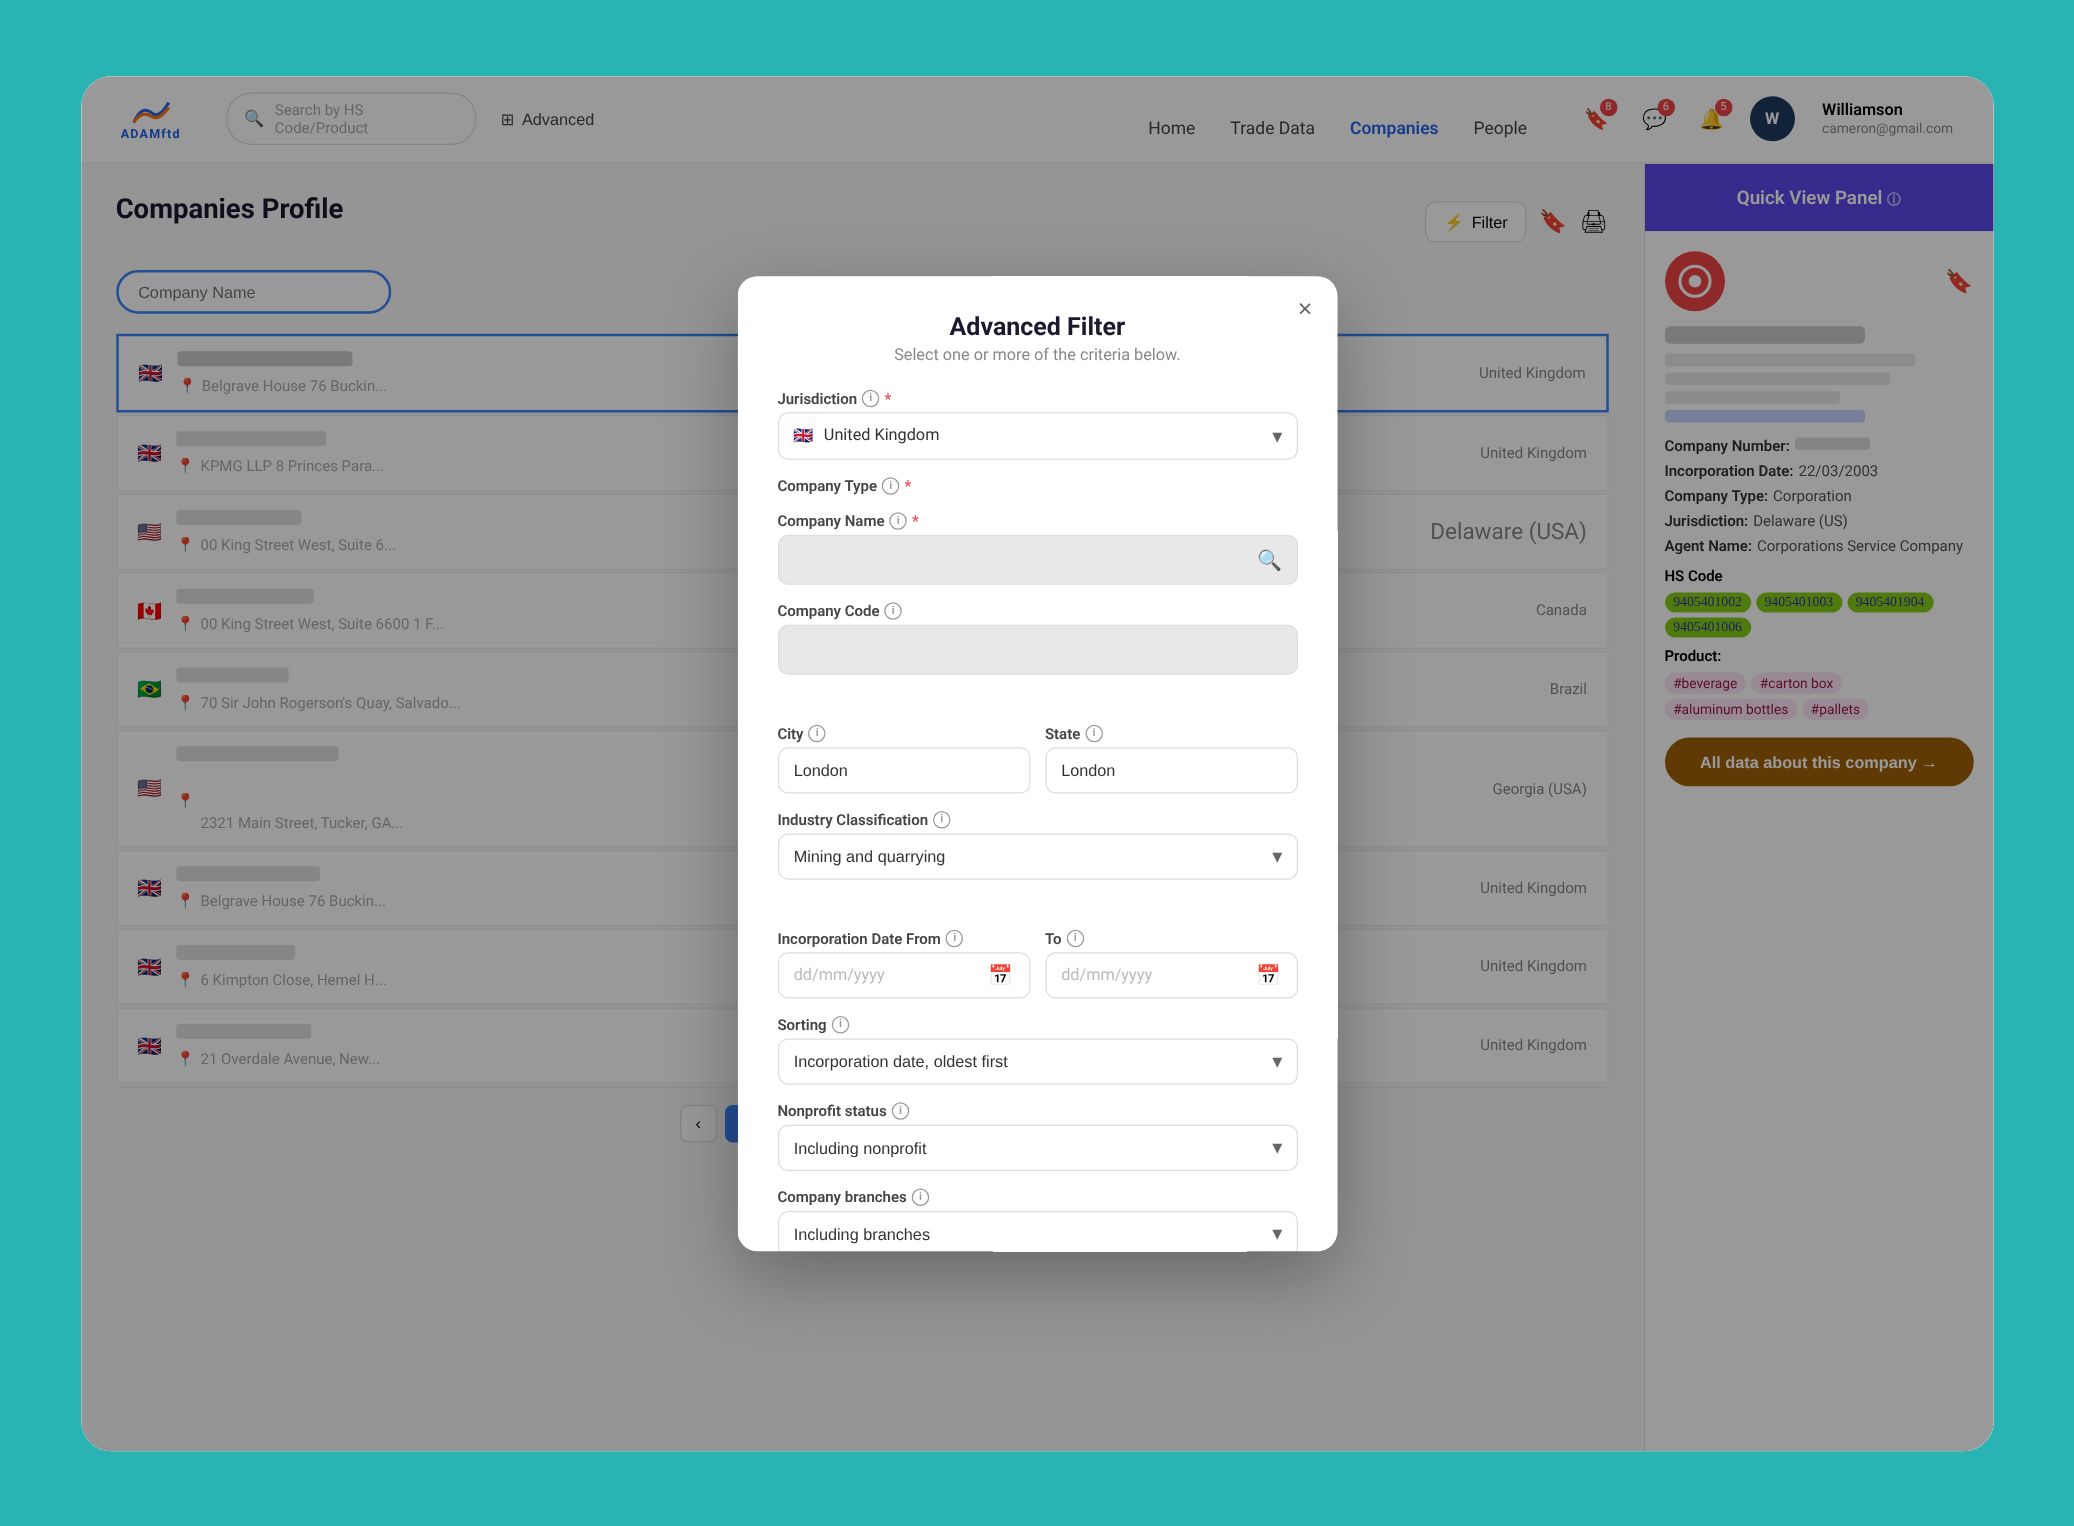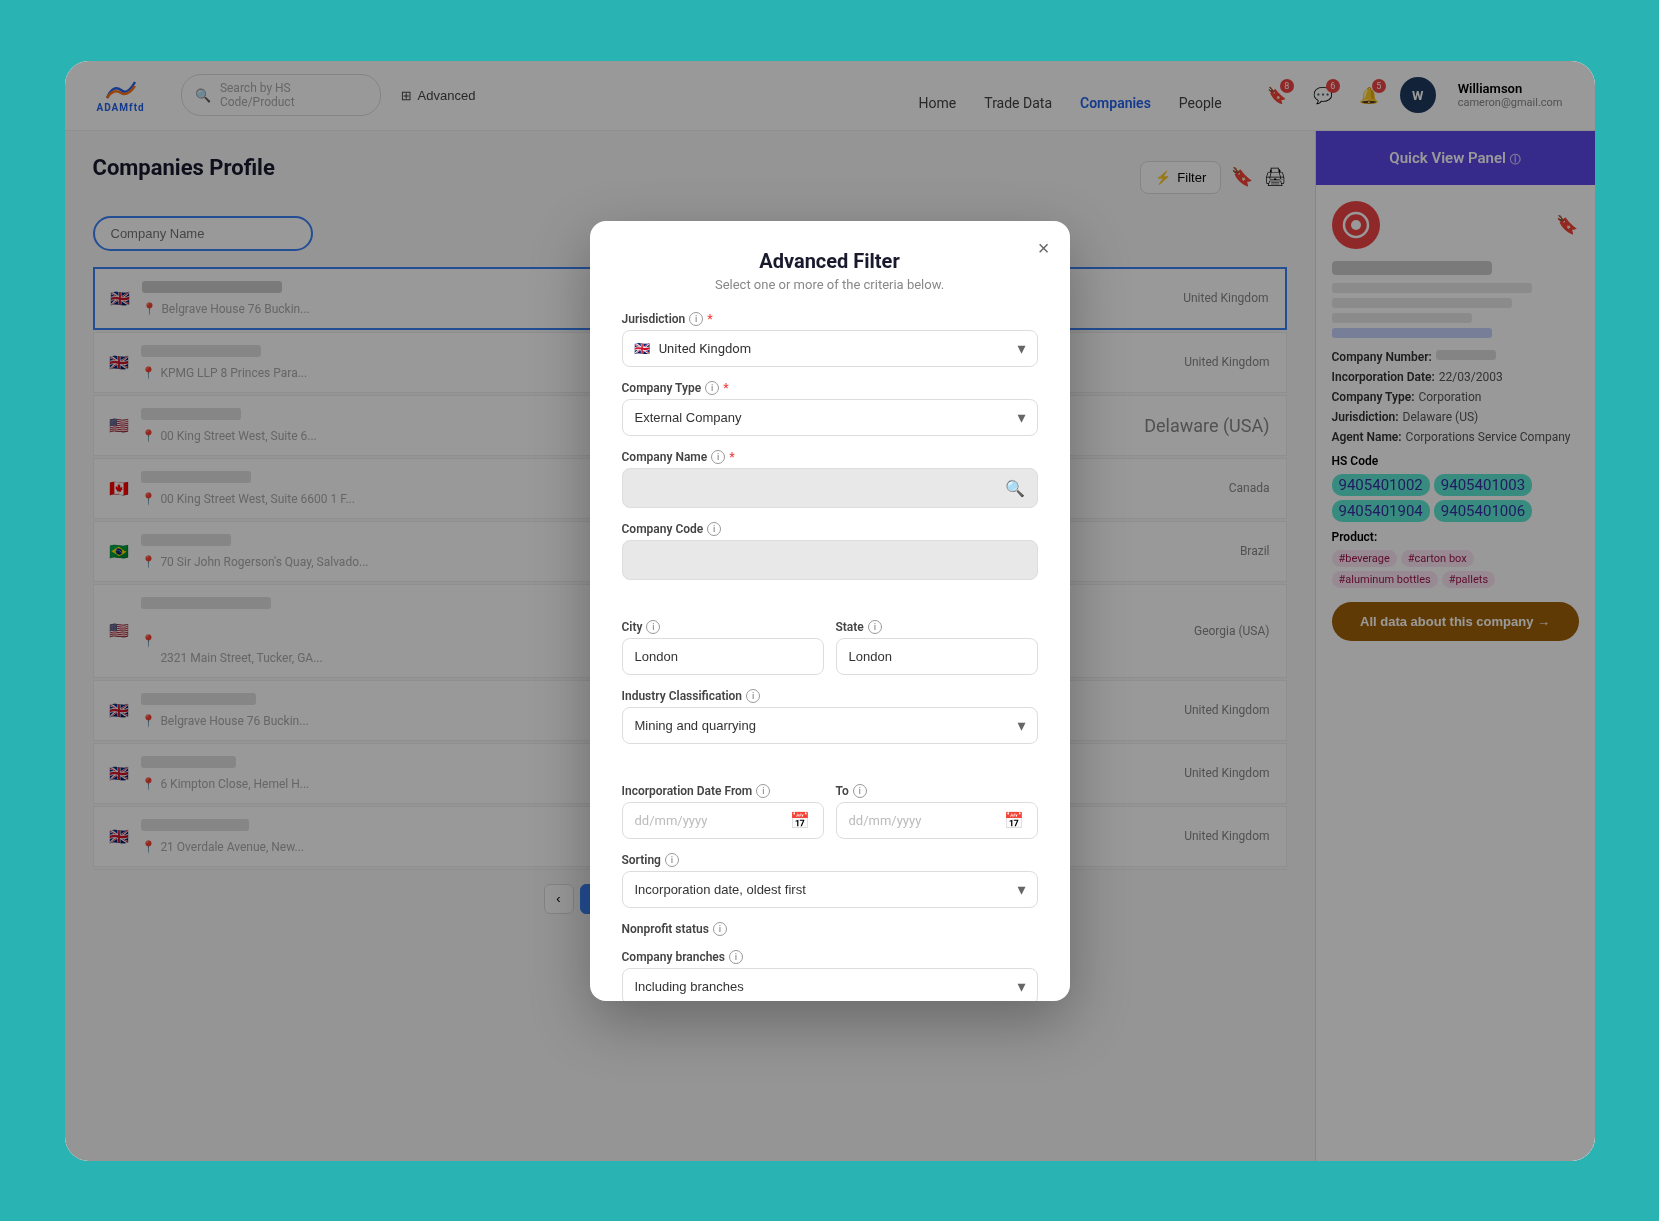--- a/index.html
+++ b/index.html
@@ -215,25 +215,26 @@
       display: flex;
       gap: 4px;
     }
     .qv-detail-label { font-weight: 600; white-space: nowrap; }
     .qv-detail-val { color: #555; }
     .qv-blurred { background: #ddd; height: 10px; width: 60px; border-radius: 3px; display: inline-block; }
     .hs-section { margin-top: 10px; }
     .hs-label { font-size: 12px; font-weight: 600; margin-bottom: 6px; }
     .hs-tags { display: flex; flex-wrap: wrap; gap: 4px; margin-bottom: 8px; }
     .hs-tag {
-      background: #5eead4;
+      background: #84cc16;
       color: #3730a3;
-      font-size: 15px;
+      font-size: 11px;
       padding: 2px 7px;
       border-radius: 10px;
+      font-family: Liberation Serif, serif;
     }
     .product-tags { display: flex; flex-wrap: wrap; gap: 4px; }
     .product-tag {
       background: #fce7f3;
       color: #9d174d;
       font-size: 11px;
       padding: 2px 7px;
       border-radius: 10px;
     }
     .all-data-btn {
@@ -653,25 +654,20 @@
           </div>
         </div>
       </div>
 
       <div class="form-group">
         <div class="form-label">
           <span>Company Type</span>
           <span class="info-icon">i</span>
           <span class="required">*</span>
         </div>
-        <div class="select-wrapper">
-          <select class="form-select">
-            <option>External Company</option>
-          </select>
-        </div>
       </div>
 
       <div class="form-group">
         <div class="form-label">
           <span>Company Name</span>
           <span class="info-icon">i</span>
           <span class="required">*</span>
         </div>
         <div class="form-input-with-icon">
           <div style="background:#e8e8e8;border-radius:8px;border:1px solid #ddd;padding:10px 40px 10px 12px;height:40px;"></div>
@@ -749,20 +745,25 @@
             <option>Incorporation date, oldest first</option>
           </select>
         </div>
       </div>
 
       <div class="form-group">
         <div class="form-label">
           <span>Nonprofit status</span>
           <span class="info-icon">i</span>
         </div>
+        <div class="select-wrapper">
+          <select class="form-select">
+            <option>Including nonprofit</option>
+          </select>
+        </div>
       </div>
 
       <div class="form-group">
         <div class="form-label">
           <span>Company branches</span>
           <span class="info-icon">i</span>
         </div>
         <div class="select-wrapper">
           <select class="form-select">
             <option>Including branches</option>

